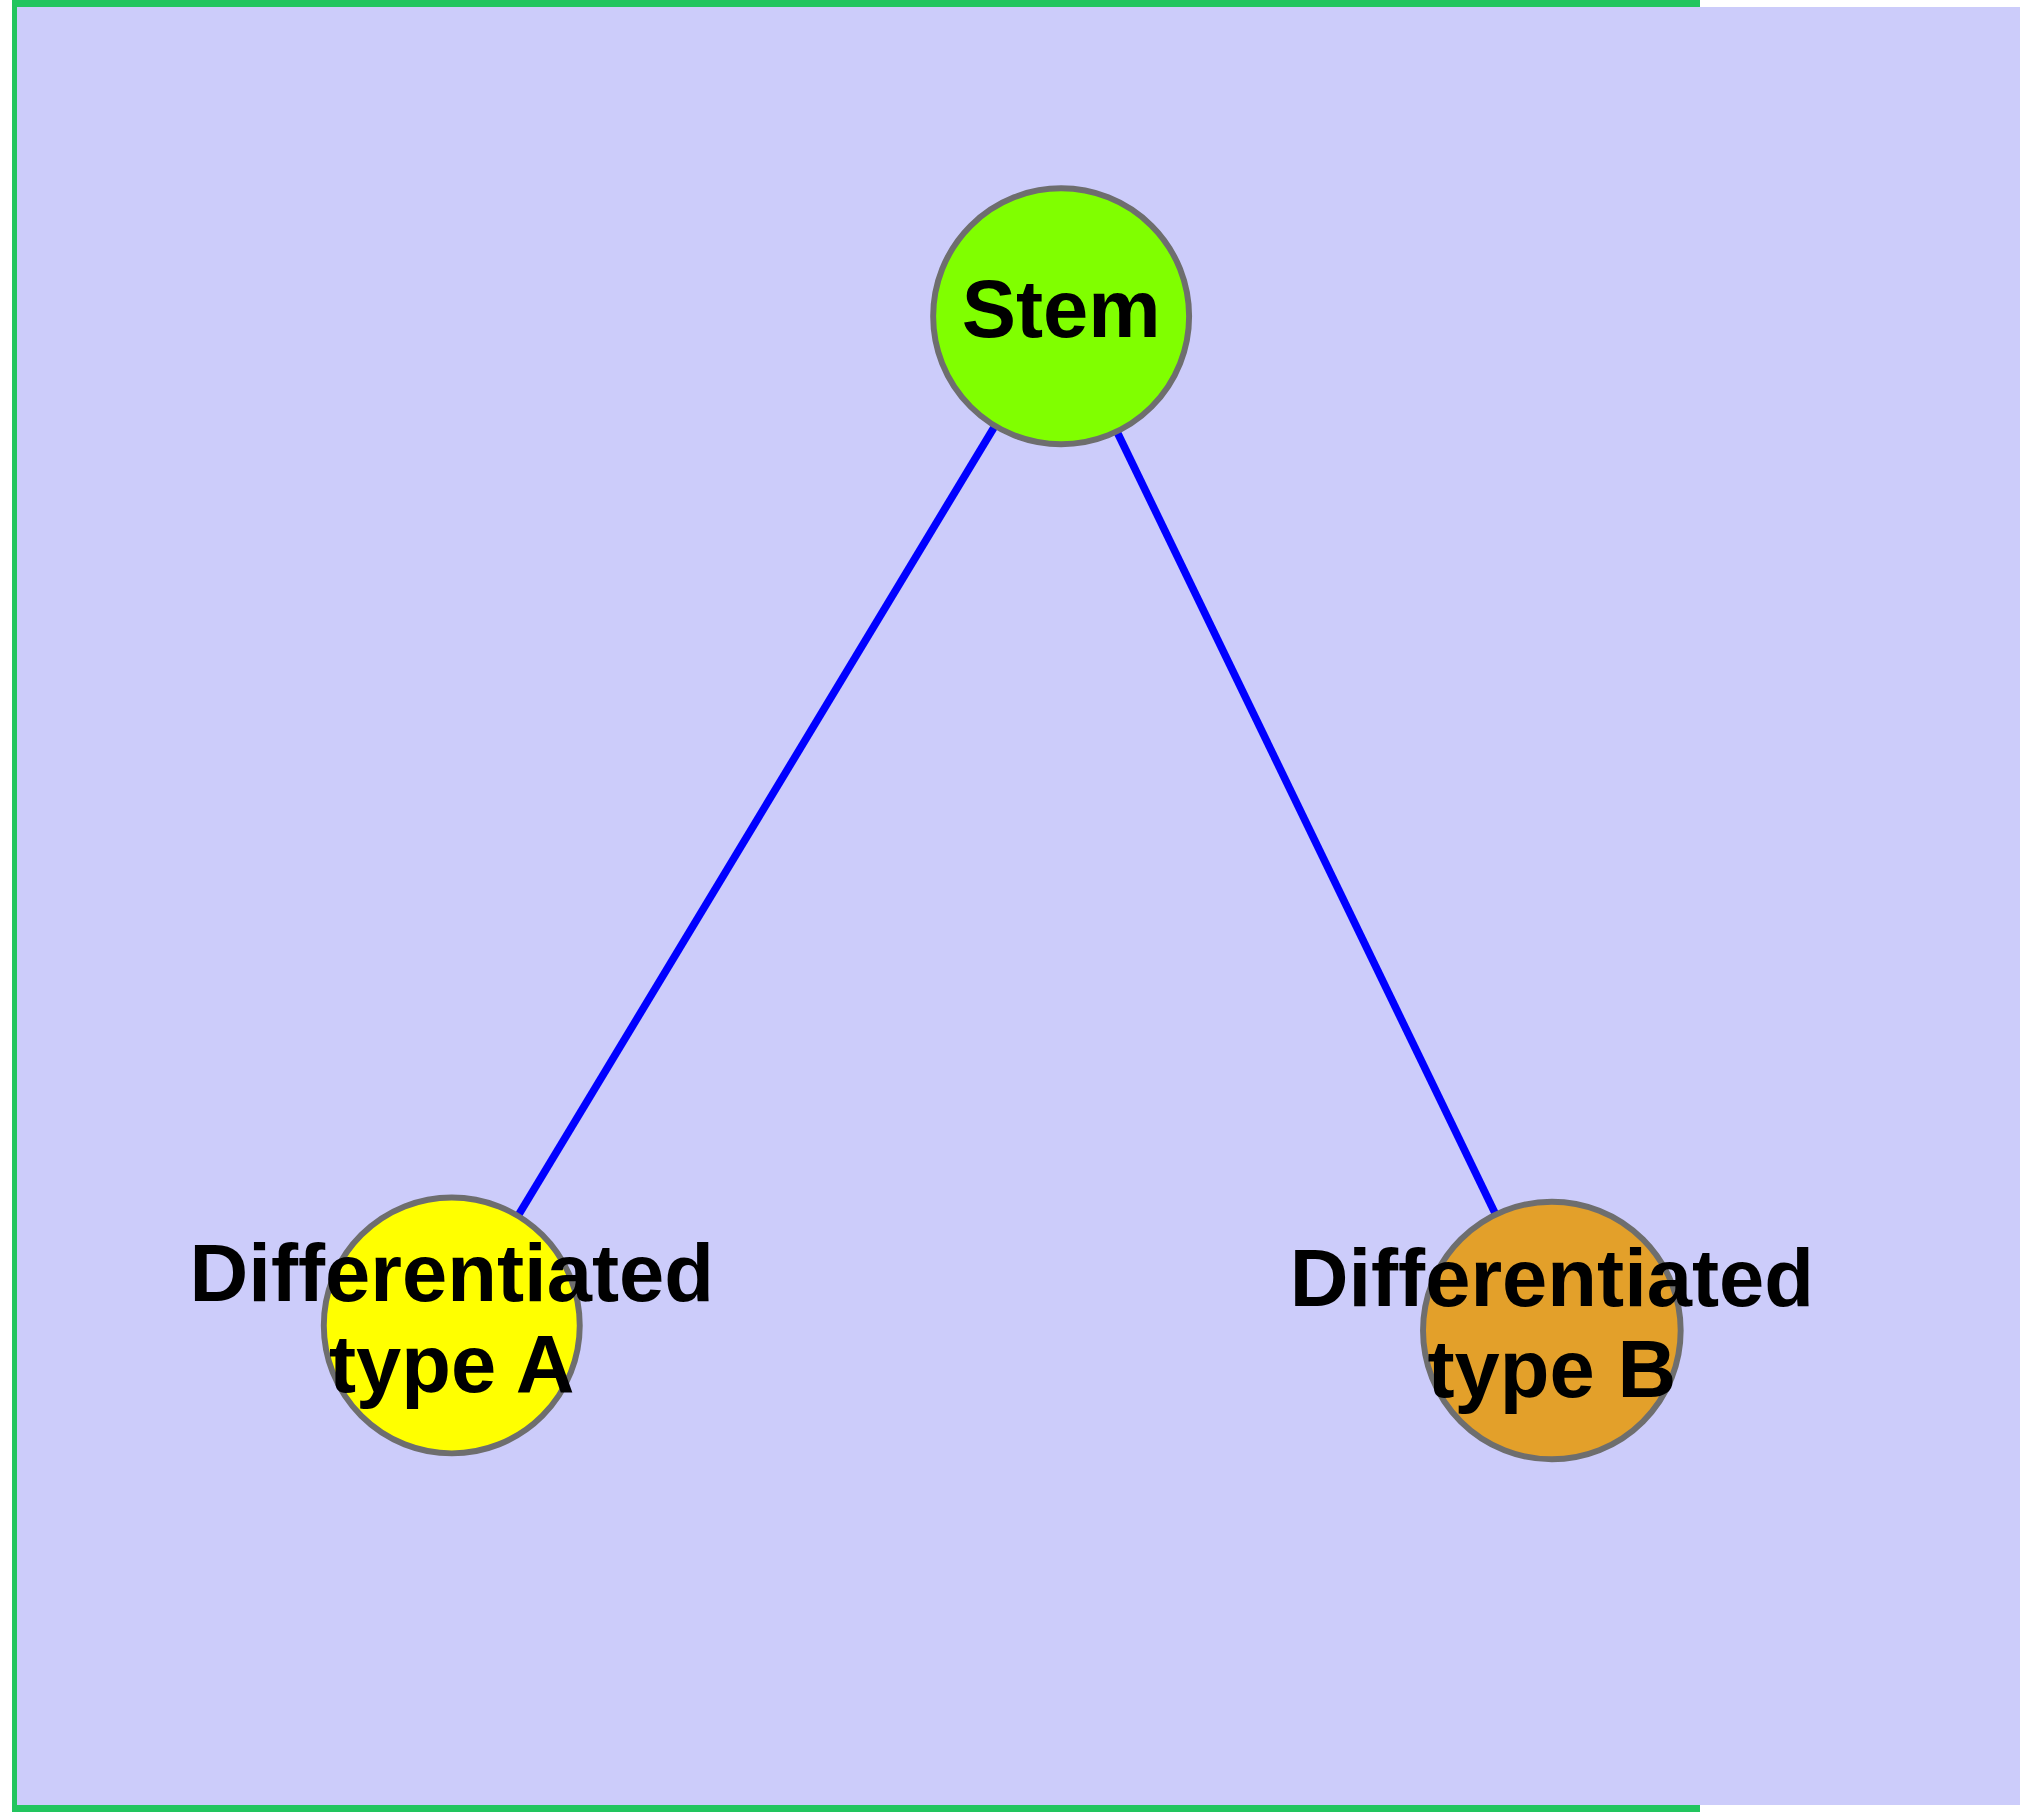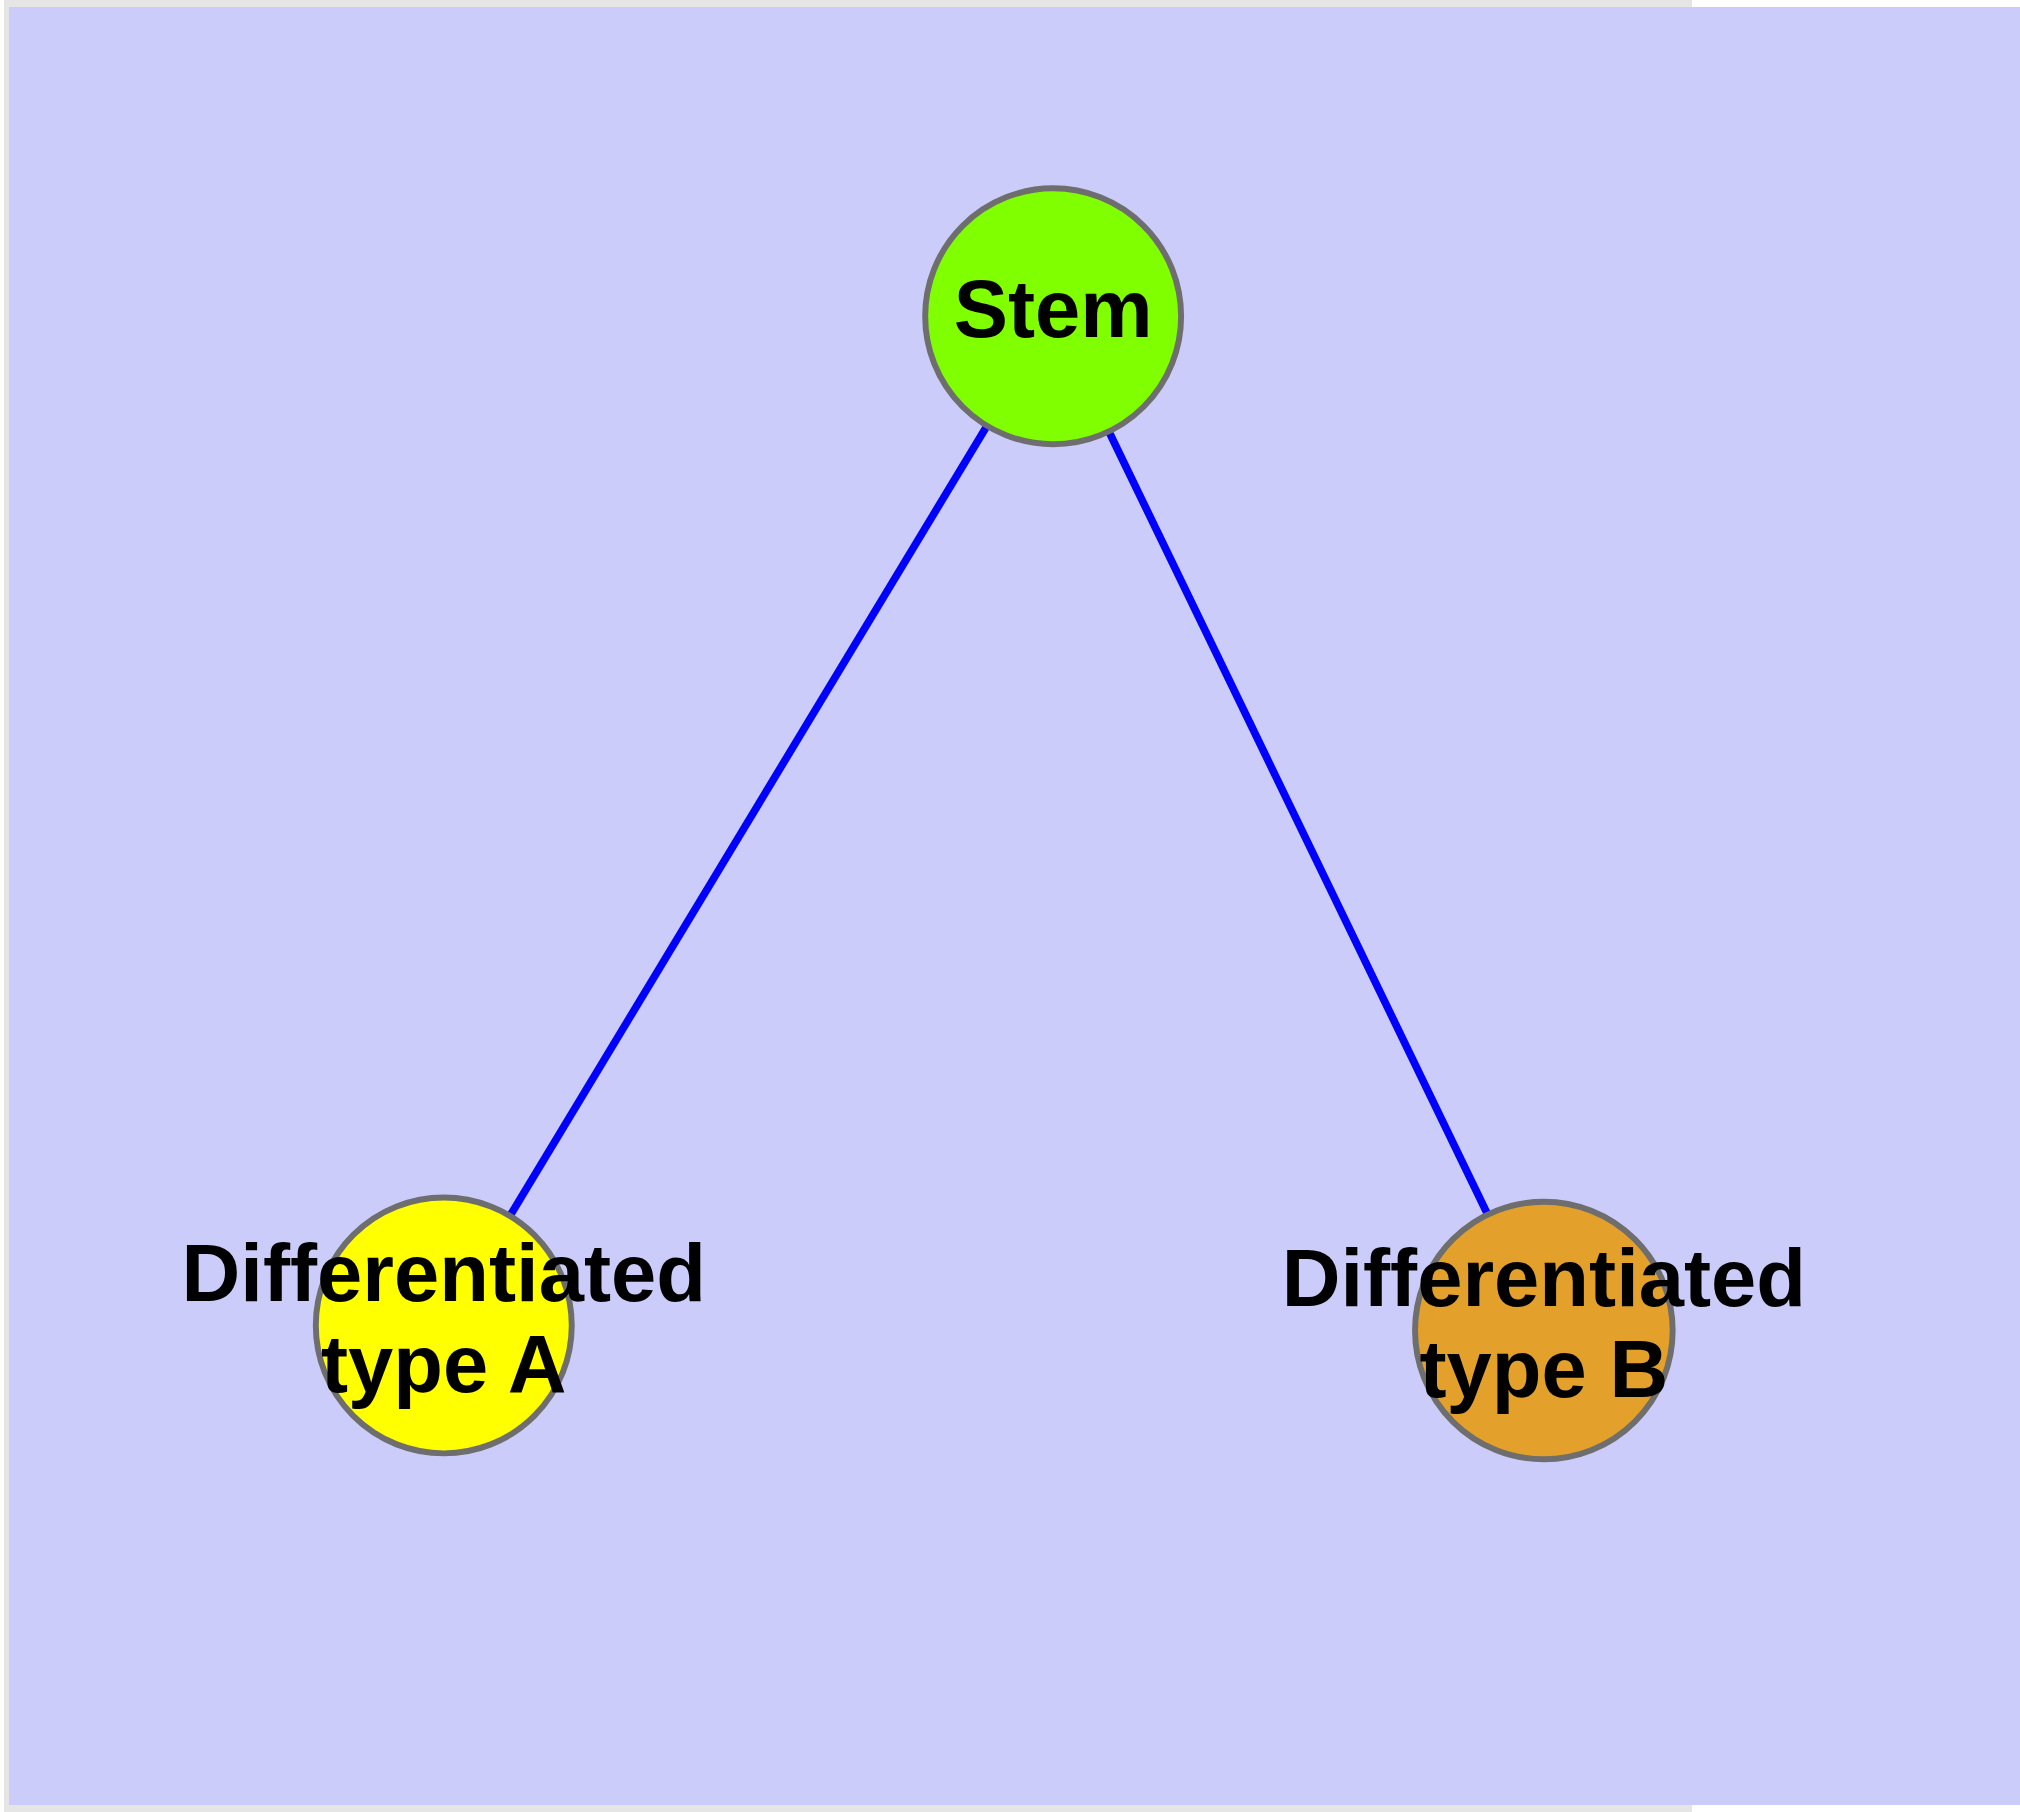--- a/index.html
+++ b/index.html
@@ -9,25 +9,25 @@
     background: #ffffff;
   }
   body {
     width: 2021px;
     height: 1812px;
     overflow: hidden;
     font-family: "Liberation Sans", sans-serif;
   }
   #canvas {
     position: absolute;
-    left: 4px;
+    left: 12px;
     top: 0;
     width: 1688px;
     height: 1812px;
-    background: #e5e5e5;
+    background: #22c55e;
   }
   #plot-area {
     position: absolute;
     left: 5.1px;
     top: 6.8px;
     width: 2012px;
     height: 1798px;
     background: #ccccfa;
     overflow: visible;
   }

